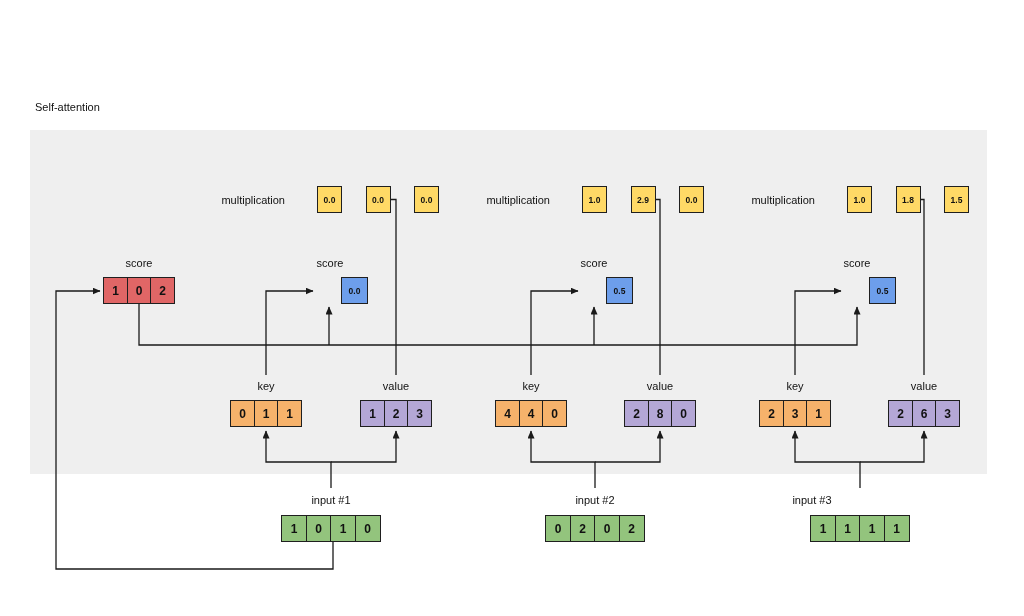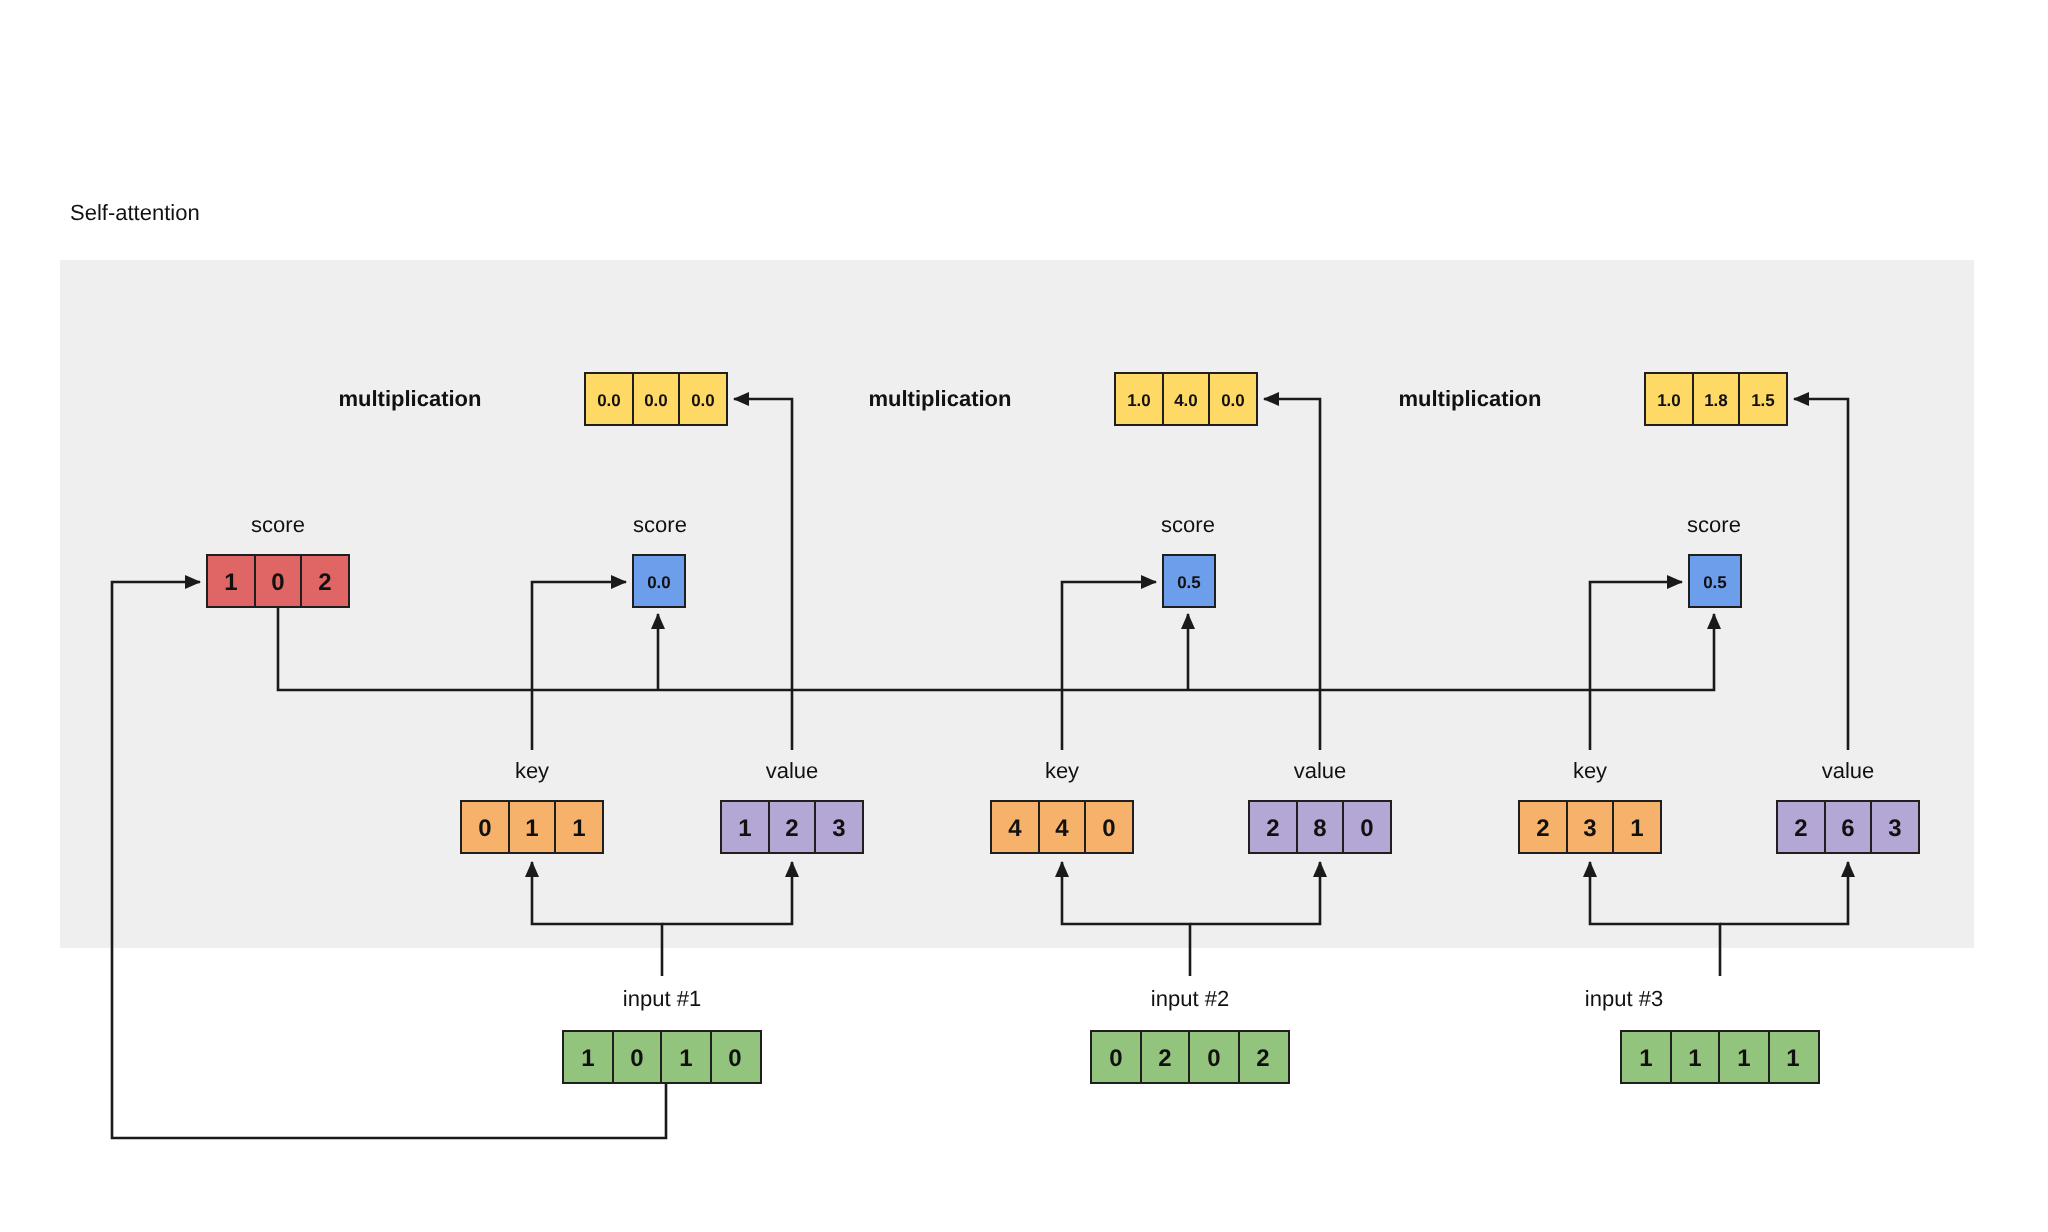--- a/index.html
+++ b/index.html
@@ -10,29 +10,29 @@
   }
   #panel {
     position:absolute; left:30px; top:130px; width:957px; height:344px;
     background:var(--panel_background,#efefef);
   }
   #wires { position:absolute; left:0; top:0; width:1024px; height:616px; pointer-events:none; }
   .lbl {
     position:absolute; font-size:11px; height:14px; line-height:14px;
     text-align:center; white-space:nowrap;
   }
-  .lbl-right { text-align:center; font-weight:bold; }
+  .lbl-right { text-align:right; font-weight:normal; }
   .row { position:absolute; display:flex; }
   .cell {
     box-sizing:border-box; width:25px; height:27px; margin-right:-1.5px;
     border:1.5px solid #1f1f1f; display:flex; align-items:center; justify-content:center;
     font-weight:bold; font-size:12px;
   }
   .cell:last-child { margin-right:0; }
-  .cell.small { font-size:8.5px; }
+  .cell.small { font-size:8.5px;margin-left:25px; }
   .cell.wide { width:26px; }
   .c-query { background:var(--query,#e06666); }
   .c-key   { background:var(--key,#f6b26b); }
   .c-value { background:var(--value,#b4a7d6); }
   .c-input { background:var(--input,#93c47d); }
   .c-score { background:var(--score,#6d9eeb); width:27px; }
   .c-mult  { background:var(--multiplication,#ffd966); }
 </style>
 </head>
 <body>
@@ -77,21 +77,21 @@
   <div class="lbl lbl-right" style="left:125px; top:193px; width:160px;">multiplication</div>
   <div class="row" style="left:292px; top:186px;">
     <div class="cell small c-mult">0.0</div>
     <div class="cell small c-mult">0.0</div>
     <div class="cell small c-mult">0.0</div>
   </div>
 
   <div class="lbl lbl-right" style="left:390px; top:193px; width:160px;">multiplication</div>
   <div class="row" style="left:557px; top:186px;">
     <div class="cell small c-mult">1.0</div>
-    <div class="cell small c-mult">4.0</div>
+    <div class="cell small c-mult">2.9</div>
     <div class="cell small c-mult">0.0</div>
   </div>
 
   <div class="lbl lbl-right" style="left:655px; top:193px; width:160px;">multiplication</div>
   <div class="row" style="left:822px; top:186px;">
     <div class="cell small c-mult">1.0</div>
     <div class="cell small c-mult">1.8</div>
     <div class="cell small c-mult">1.5</div>
   </div>
 

